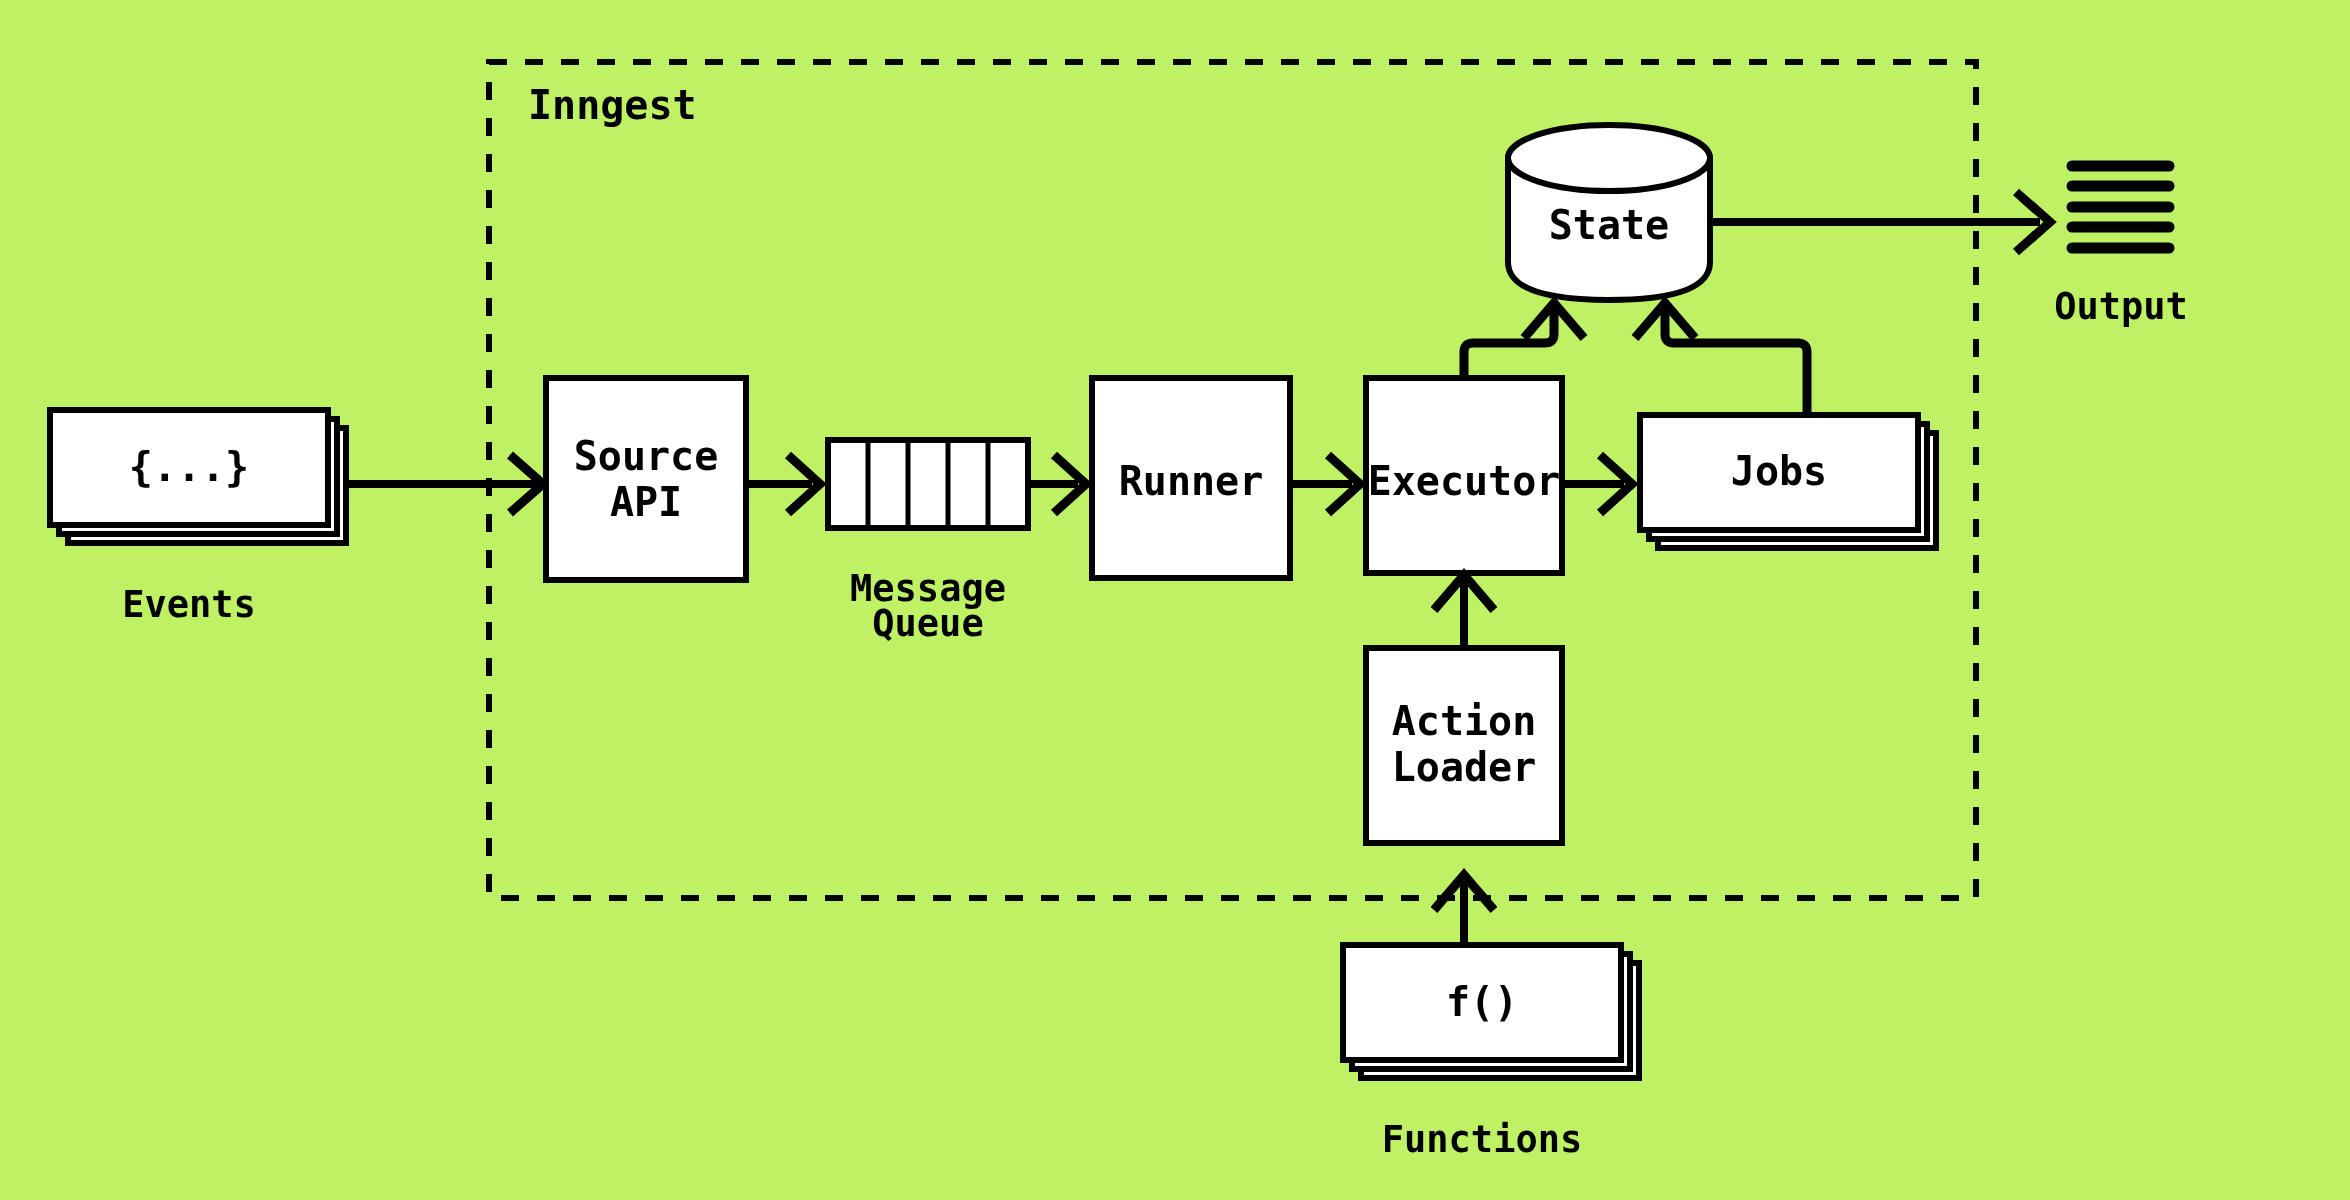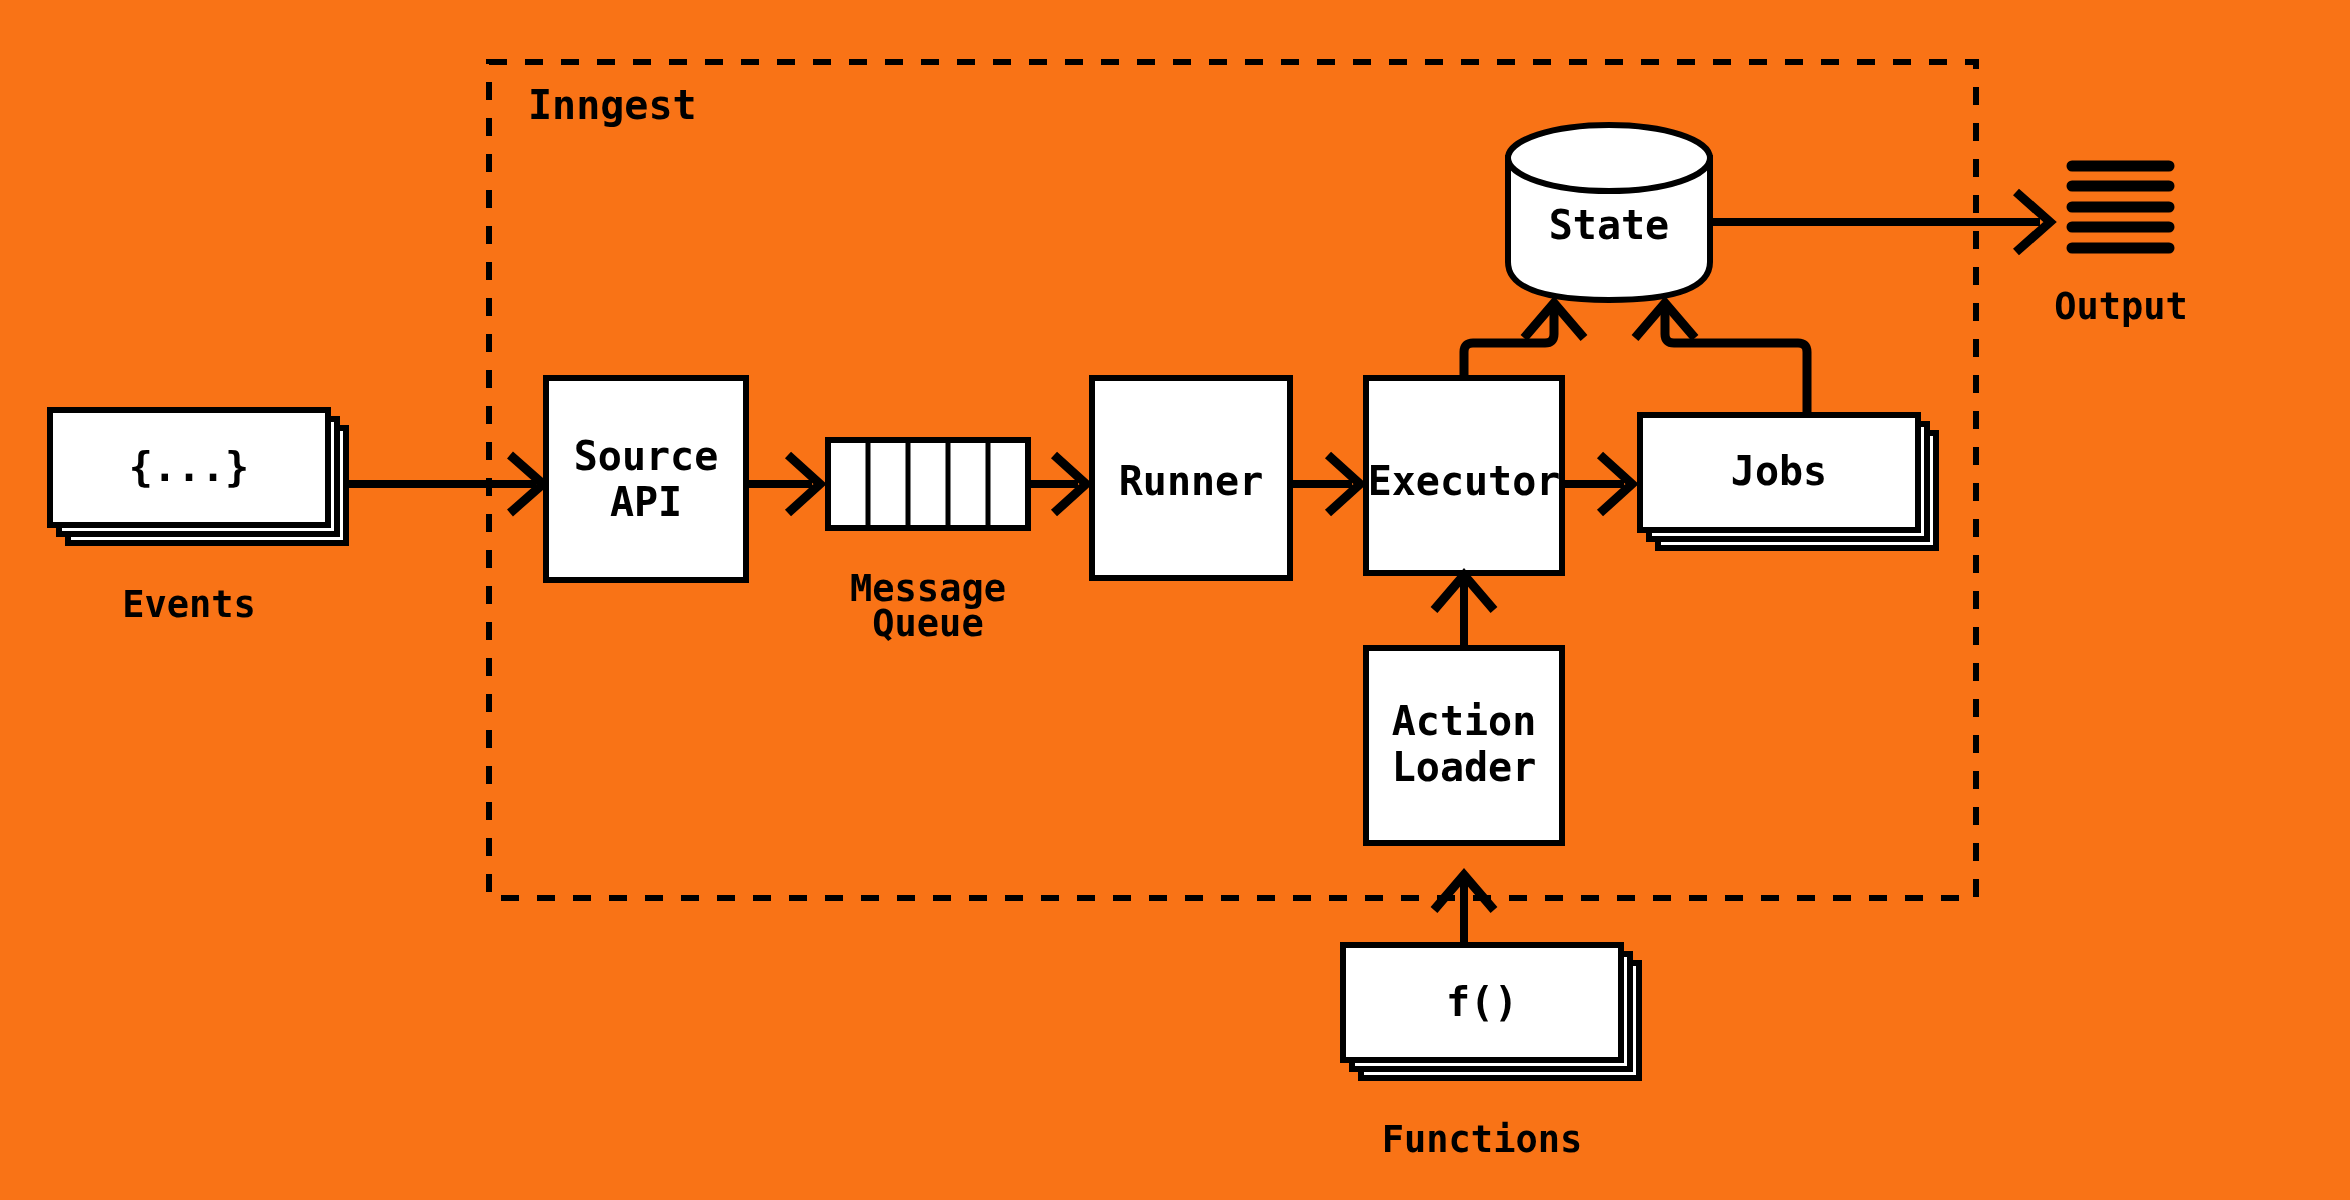--- a/index.html
+++ b/index.html
@@ -8,21 +8,21 @@
     padding: 0;
     background: #ffffff;
   }
   body {
     font-family: "DejaVu Sans Mono", "Liberation Mono", monospace;
   }
   #stage {
     position: relative;
     width: 2350px;
     height: 1200px;
-    background: #f97316;
+    background: #bef264;
     overflow: hidden;
   }
   #diagram-svg {
     position: absolute;
     top: 0;
     left: 0;
     width: 2350px;
     height: 1200px;
     display: block;
   }

